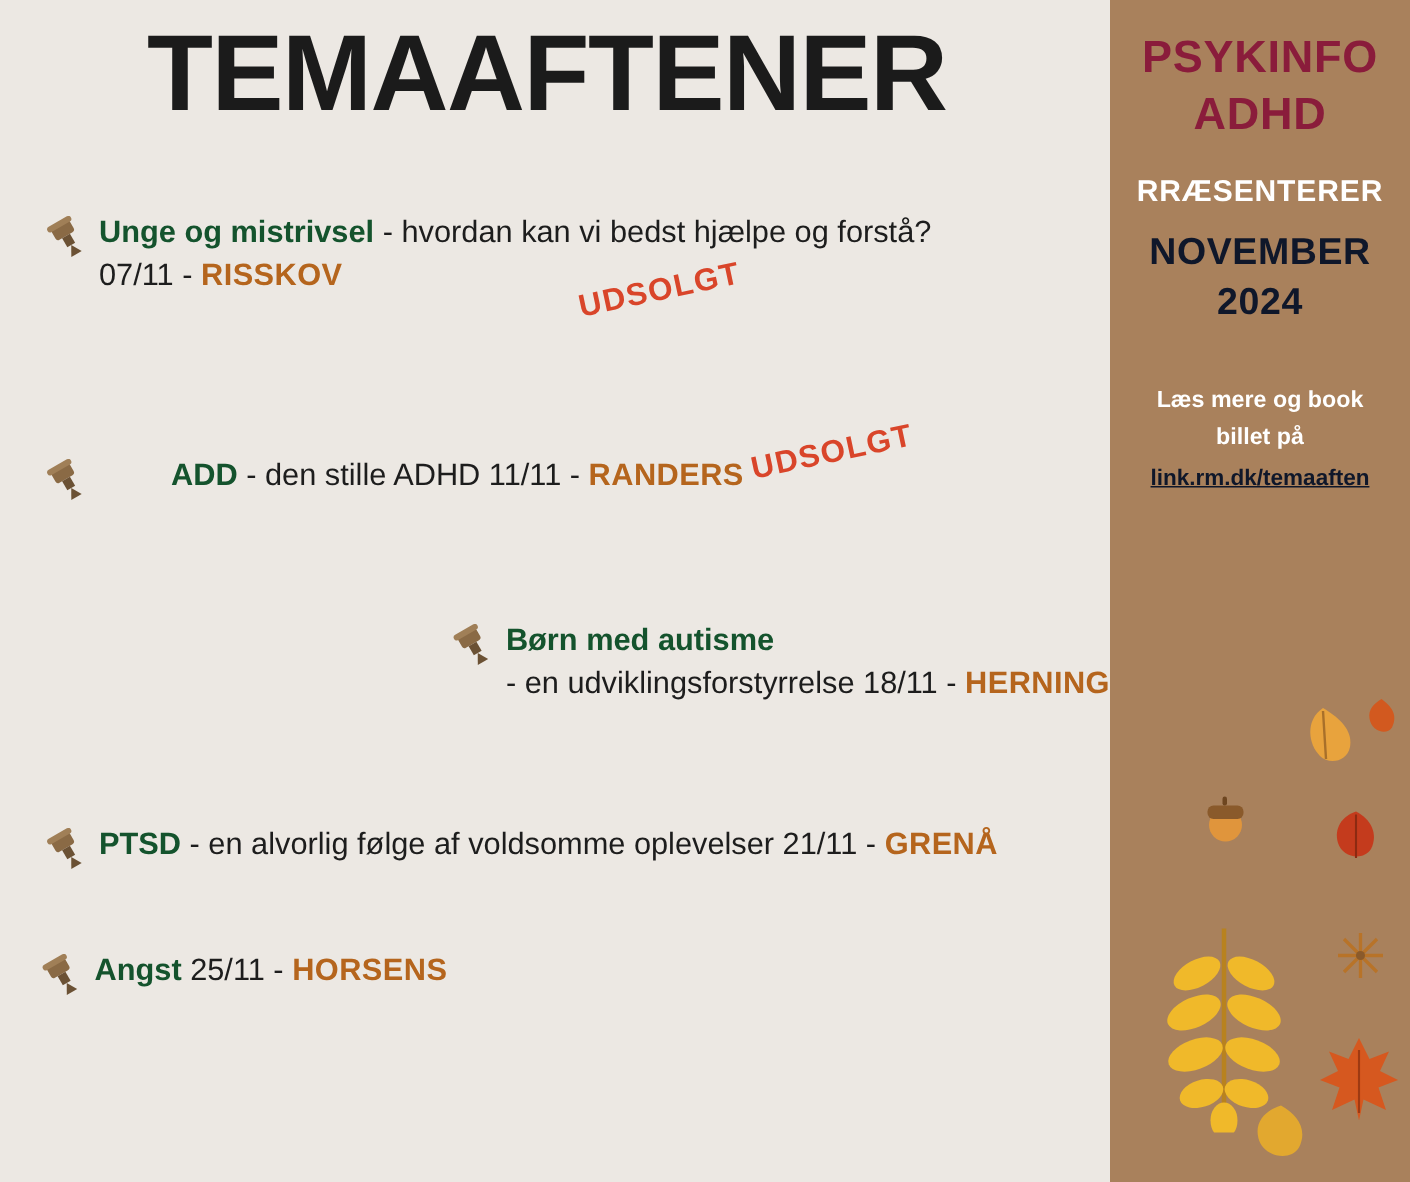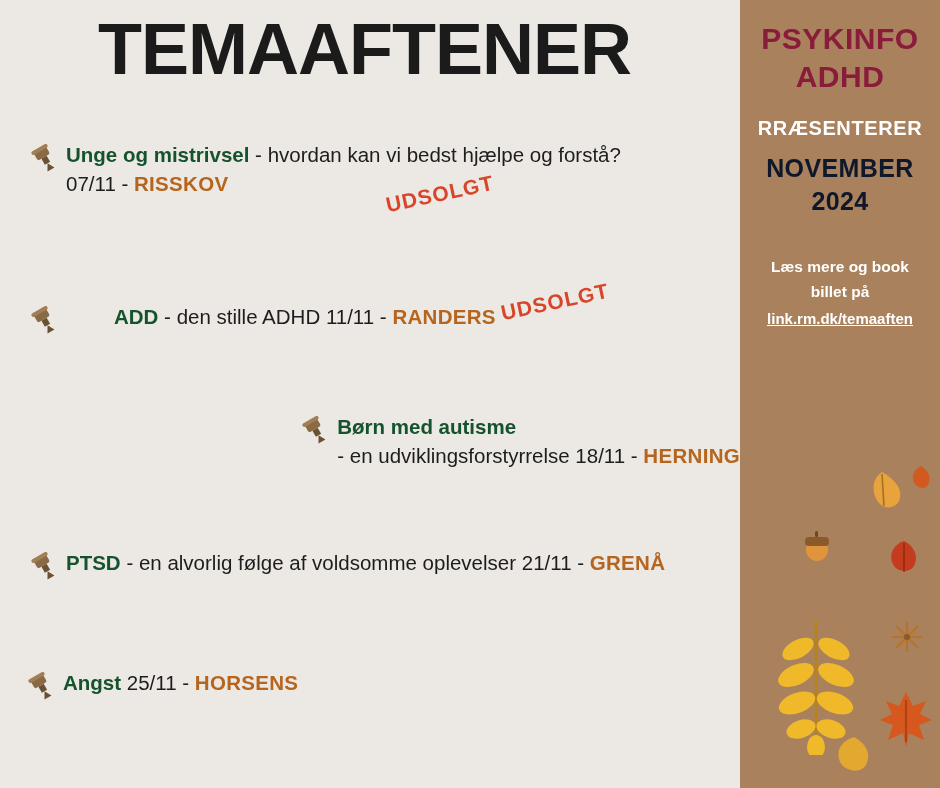--- a/index.html
+++ b/index.html
@@ -85,21 +85,21 @@
     font-family: "Liberation Sans", sans-serif;
   }
   #so1 { left: 385px; top: 182px; }
   #so2 { left: 500px; top: 290px; }
 
   
   .e0 { margin-top: 0px; }
   .e1 { margin-top: 104px; gap: 48px; }
   .e2 { margin-top: 70px; justify-content: flex-end; }
   .e3 { margin-top: 78px; }
-  .e4 { margin-top: 80px; padding-left: 25px; }
+  .e4 { margin-top: 44px; padding-left: 25px; }
 
   
   .sidebar {
     position: relative;
     width: 200px;
     height: 788px;
     background: #a9815c;
     color: #ffffff;
     text-align: center;
     box-sizing: border-box;
@@ -129,21 +129,21 @@
     letter-spacing: 0.4px;
   }
   .booking {
     margin-top: 38px;
     font-size: 15.5px;
     color: #ffffff;
     line-height: 1.6;
     font-weight: bold;
   }
   .booking .link {
-    color: #ffffff;
+    color: #0f172a;
     display: block;
     margin-top: 2px;
     font-size: 15px;
   }
   
   .leaf {
     position: absolute;
     pointer-events: none;
   }
 </style>

